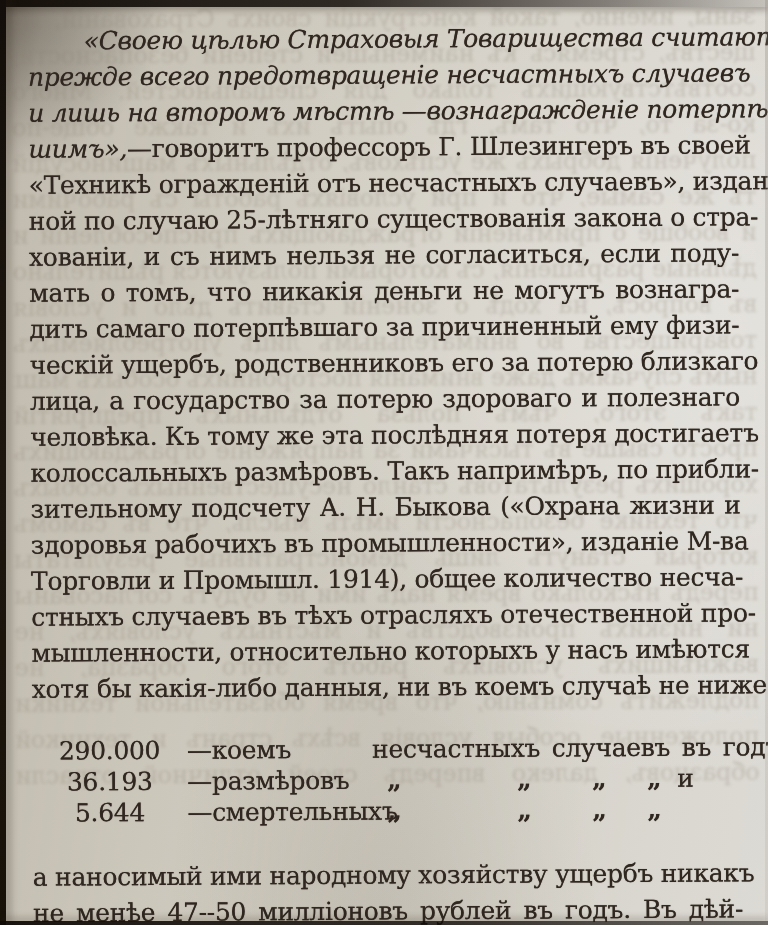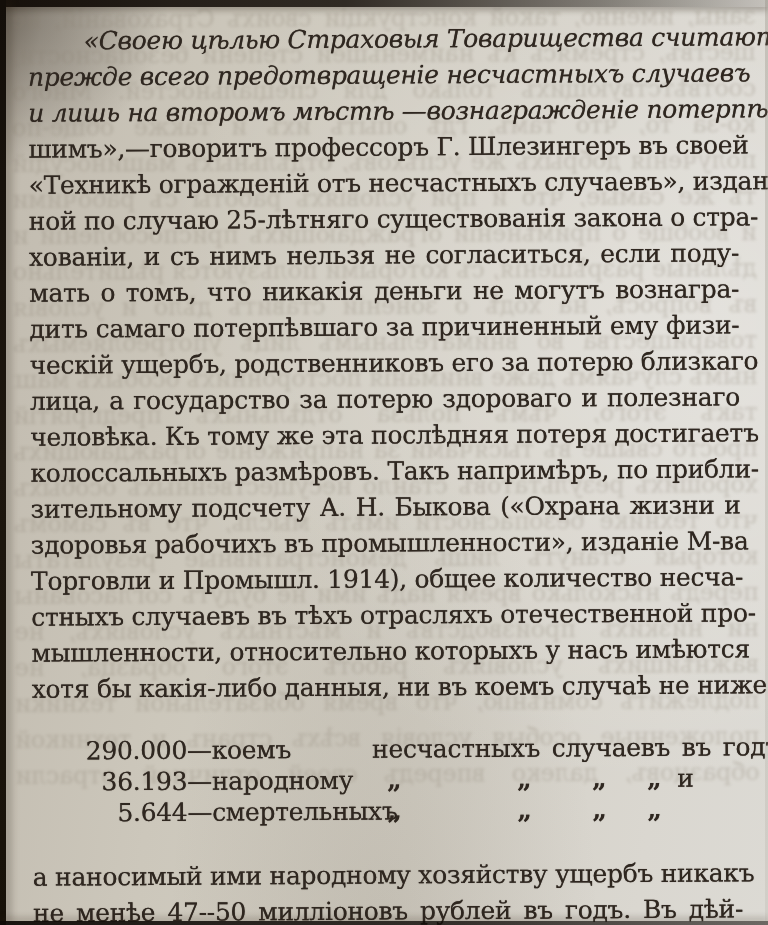--- a/index.html
+++ b/index.html
@@ -57,25 +57,25 @@
   }
   .block-quote { padding-top:22px; }
   .ln {
     height:36px; line-height:36px; font-size:25px; letter-spacing:-0.3px;
     white-space:nowrap; text-align:justify; text-align-last:justify;
     overflow:visible;
   }
   .block-quote .ln { font-style:italic; }
   .block-quote .ln:first-child { padding-left:56px; }
   .ln-mixed { font-style:normal !important; }
-  .ln-mixed .it { }
+  .ln-mixed .it { font-style:italic; }
 
   .stats { margin-top:28px; }
   .stat-row { position:relative; height:31px; line-height:31px; font-size:25px; letter-spacing:-0.3px; white-space:nowrap; }
-  .stat-num { display:inline-block; width:155px; text-align:right; }
+  .stat-num { display:inline-block; width:155px; text-align:center; }
   .stat-rest { position:absolute; left:340px; top:0; word-spacing:4px; }
   .dt { position:absolute; top:0; font-weight:bold; }
   .dt0 { left:355px; } .dt1 { left:485px; } .dt2 { left:560px; } .dt3 { left:615px; }
   .stat-suffix { position:absolute; left:645px; top:0; }
 
   .closing { margin-top:31px; }
 </style>
 </head>
 <body>
 
@@ -136,21 +136,21 @@
       </div>
 
     <div class="stats">
 
       <div class="stat-row">
         <span class="stat-num">290.000</span><span>—</span><span>коемъ</span>
         <span class="stat-rest">несчастныхъ случаевъ въ годъ</span>
       </div>
 
       <div class="stat-row">
-        <span class="stat-num">36.193</span><span>—</span><span>народному</span>
+        <span class="stat-num">36.193</span><span>—</span><span>размѣровъ</span>
         <span class="dt dt0">„</span>
         <span class="dt dt1">„</span>
         <span class="dt dt2">„</span>
         <span class="dt dt3">„</span>
         <span class="stat-suffix">и</span>
       </div>
 
       <div class="stat-row">
         <span class="stat-num">5.644</span><span>—</span><span>смертельныхъ</span>
         <span class="dt dt0">„</span>

